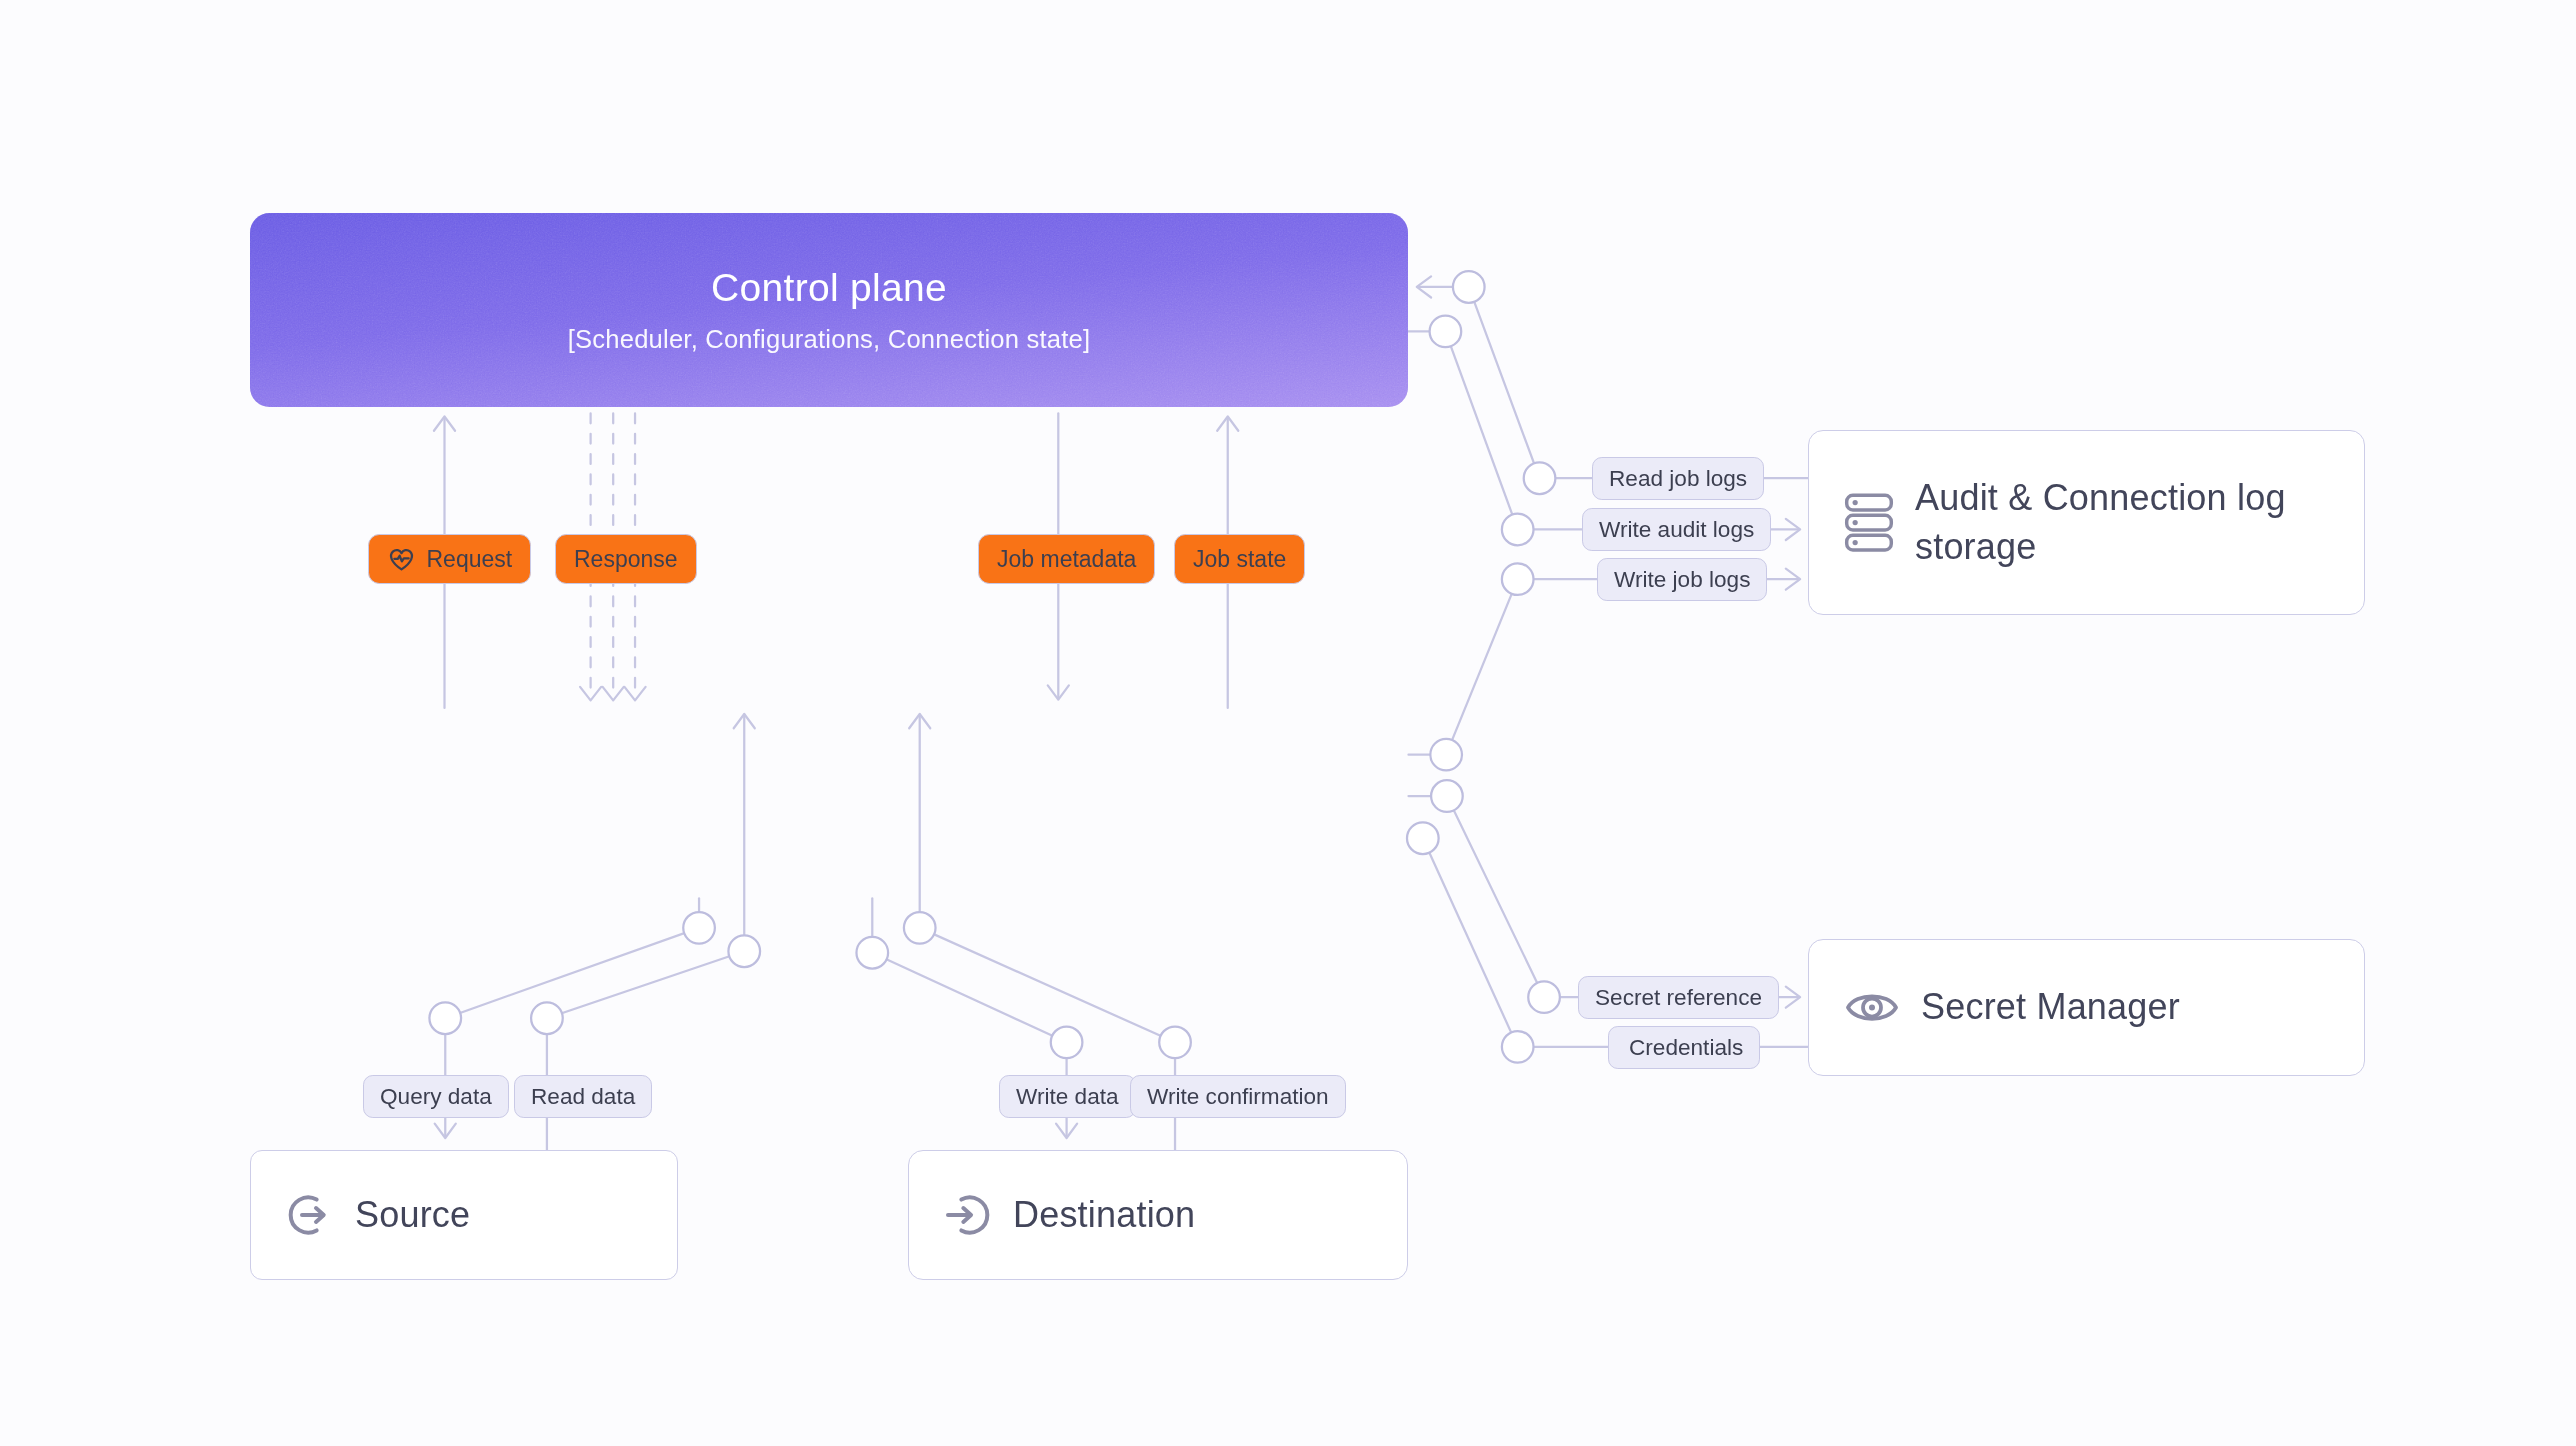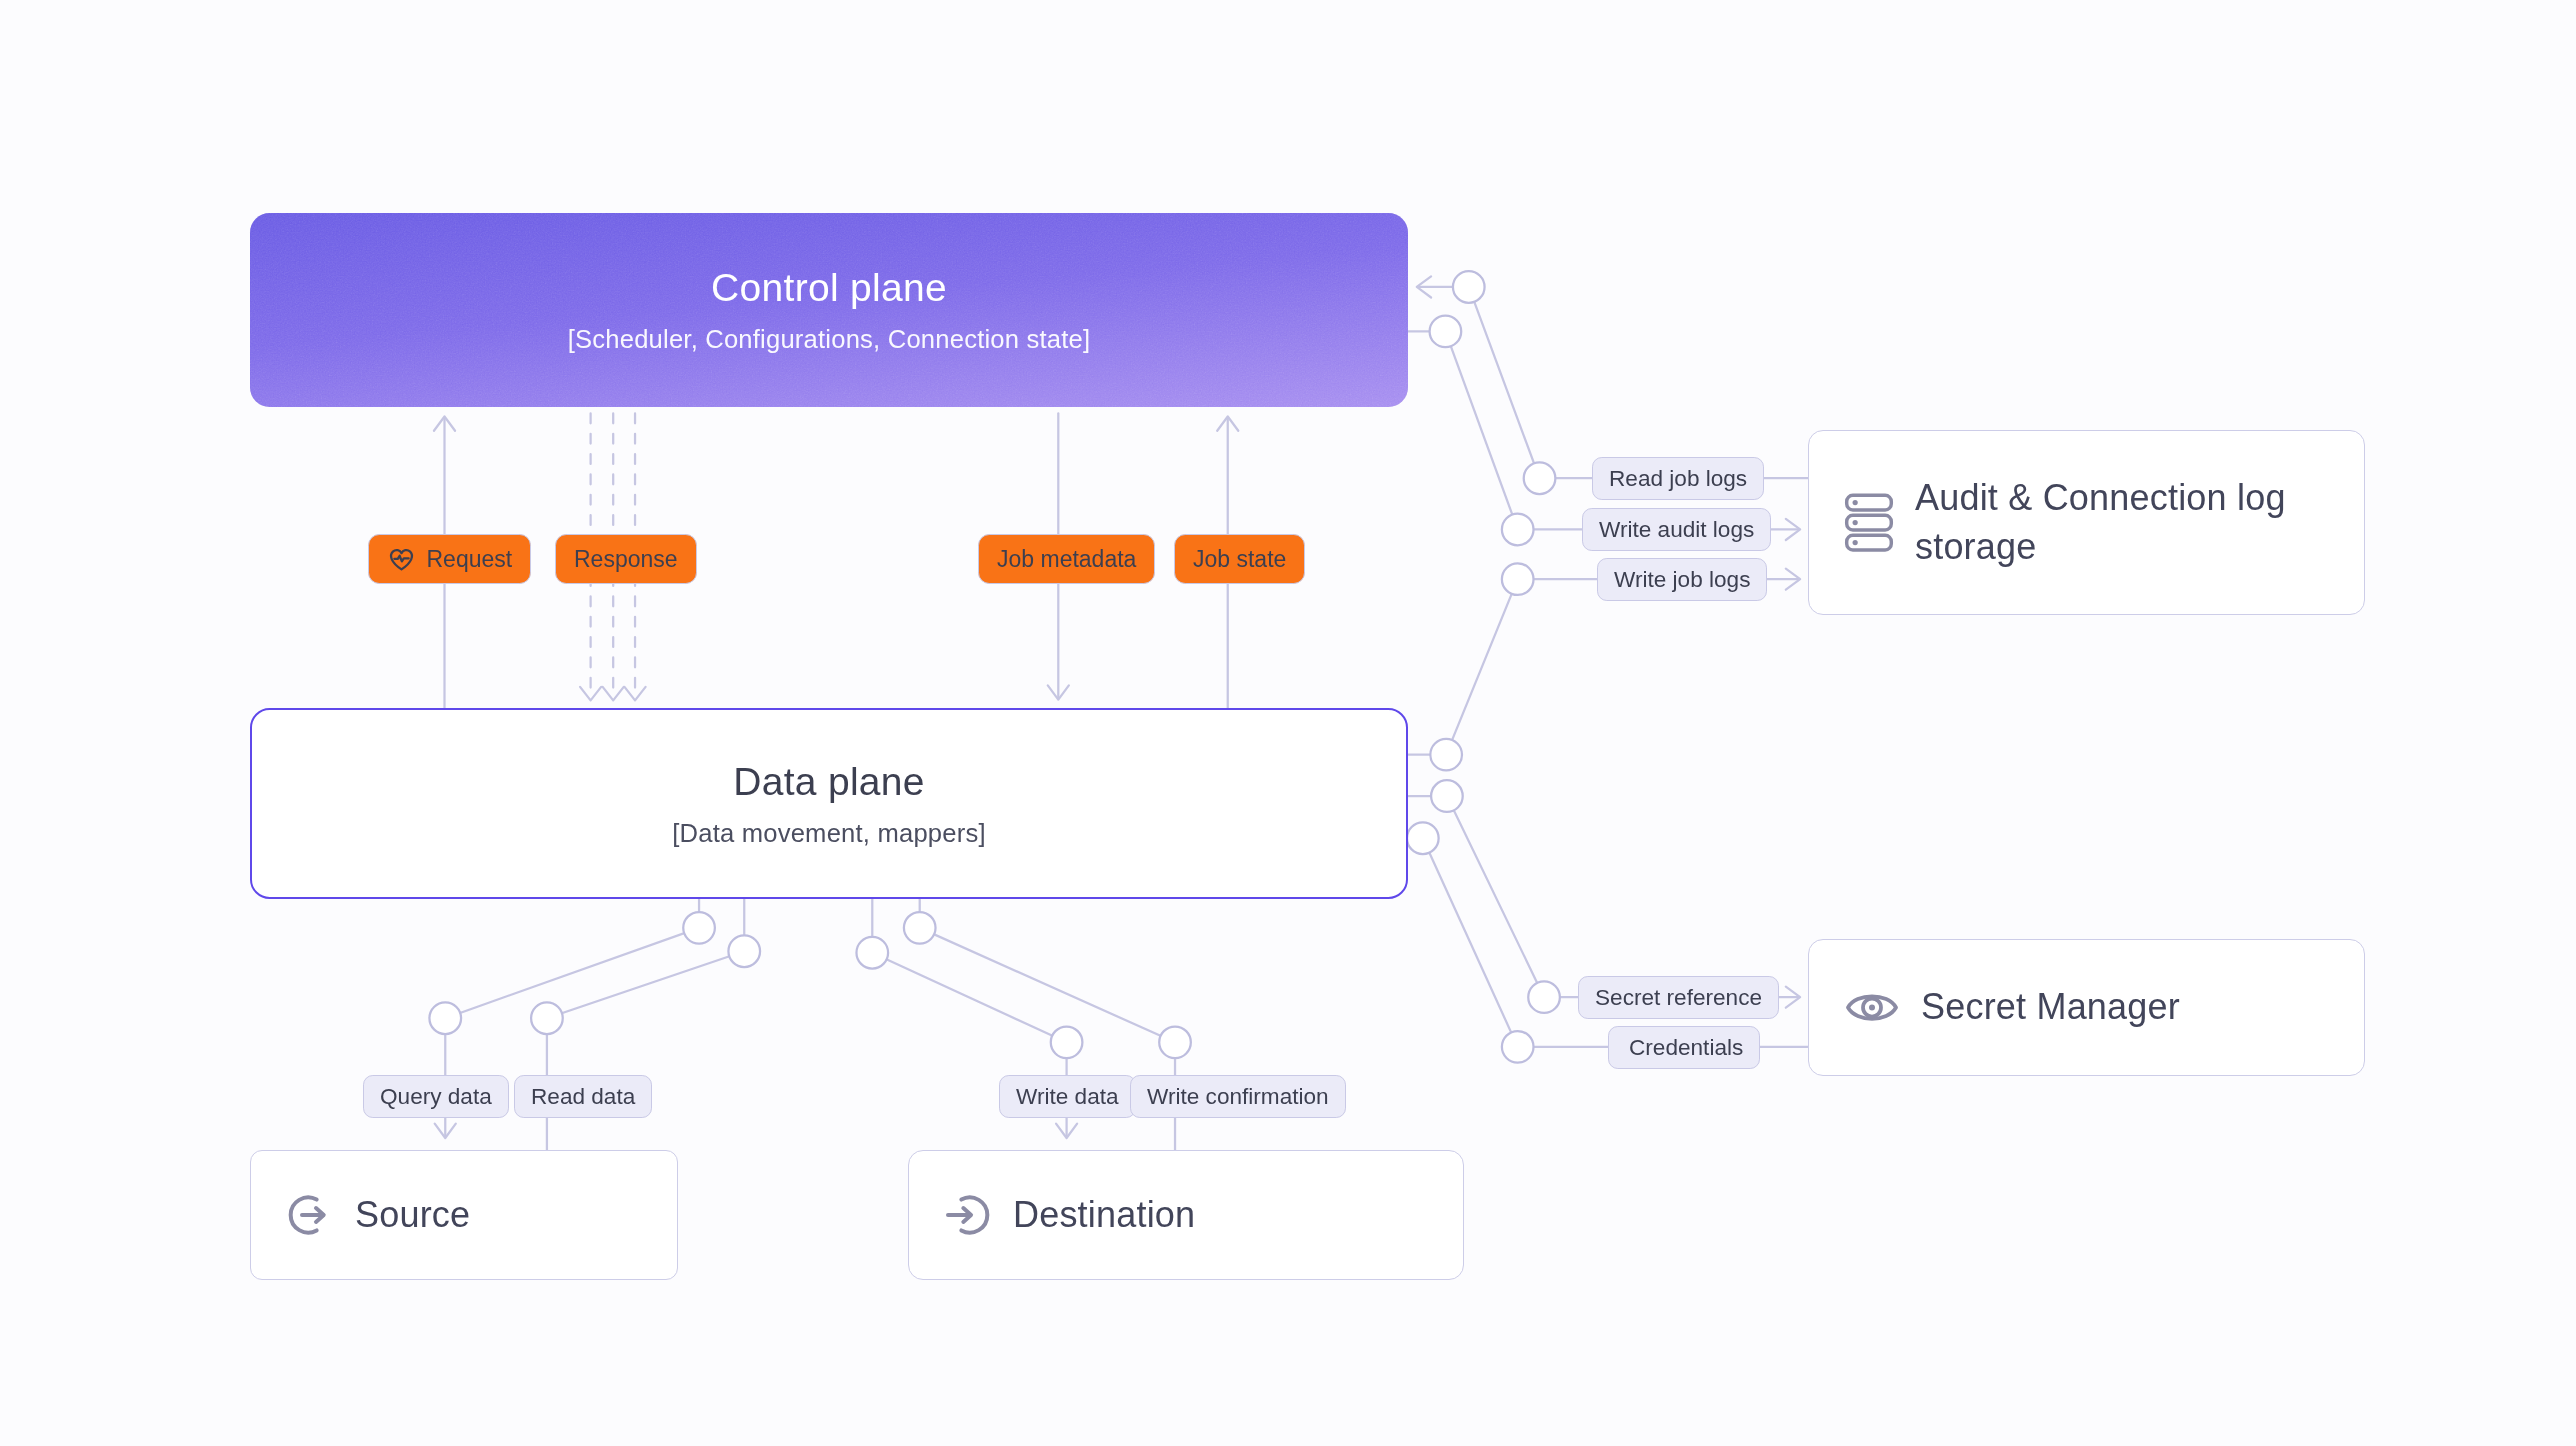--- a/index.html
+++ b/index.html
@@ -138,39 +138,33 @@
       <feColorMatrix type="saturate" values="0"></feColorMatrix>
         </filter>
       <rect width="100%" height="100%" filter="url(#nz)"></rect>
     </svg>
     <div class="center-col">
       <div class="plane-title">Control plane</div>
       <div class="plane-sub">[Scheduler, Configurations, Connection state]</div>
     </div>
   </div>
 
-  <div class="box violet" style="left:250px;top:708px;width:1158px;height:191px;">
-    <div class="center-col">
-      <div class="plane-title">Data plane</div>
-      <div class="plane-sub">[Data movement, mappers]</div>
-    </div>
-  </div>
 
   <div class="box plain" style="left:250px;top:1150px;width:428px;height:130px;border-radius:12px;">
     <div class="node-row">
       <svg class="node-icon" width="48" height="48" viewBox="0 0 36 36">
         <path d="M23 6.4 A13.2 13.2 0 1 0 23 29.6" style="stroke-width:3;"></path>
         <path d="M12 18 H27.5" style="stroke-width:3;"></path>
         <path d="M22.5 12.8 L28.3 18 L22.5 23.2" style="stroke-width:3;"></path>
       </svg>
       <div class="node-title">Source</div>
     </div>
   </div>
 
-  <div class="box plain" style="left:908px;top:1150px;width:556px;height:130px;border-radius:15px;">
+  <div class="box plain" style="left:908px;top:1150px;width:500px;height:130px;border-radius:15px;">
     <div class="node-row">
       <svg class="node-icon" width="48" height="48" viewBox="0 0 36 36">
         <path d="M13 6.4 A13.2 13.2 0 1 1 13 29.6" style="stroke-width:3;"></path>
         <path d="M3 18 H19.5" style="stroke-width:3;"></path>
         <path d="M14.5 12.8 L20.3 18 L14.5 23.2" style="stroke-width:3;"></path>
       </svg>
       <div class="node-title">Destination</div>
     </div>
   </div>
 

